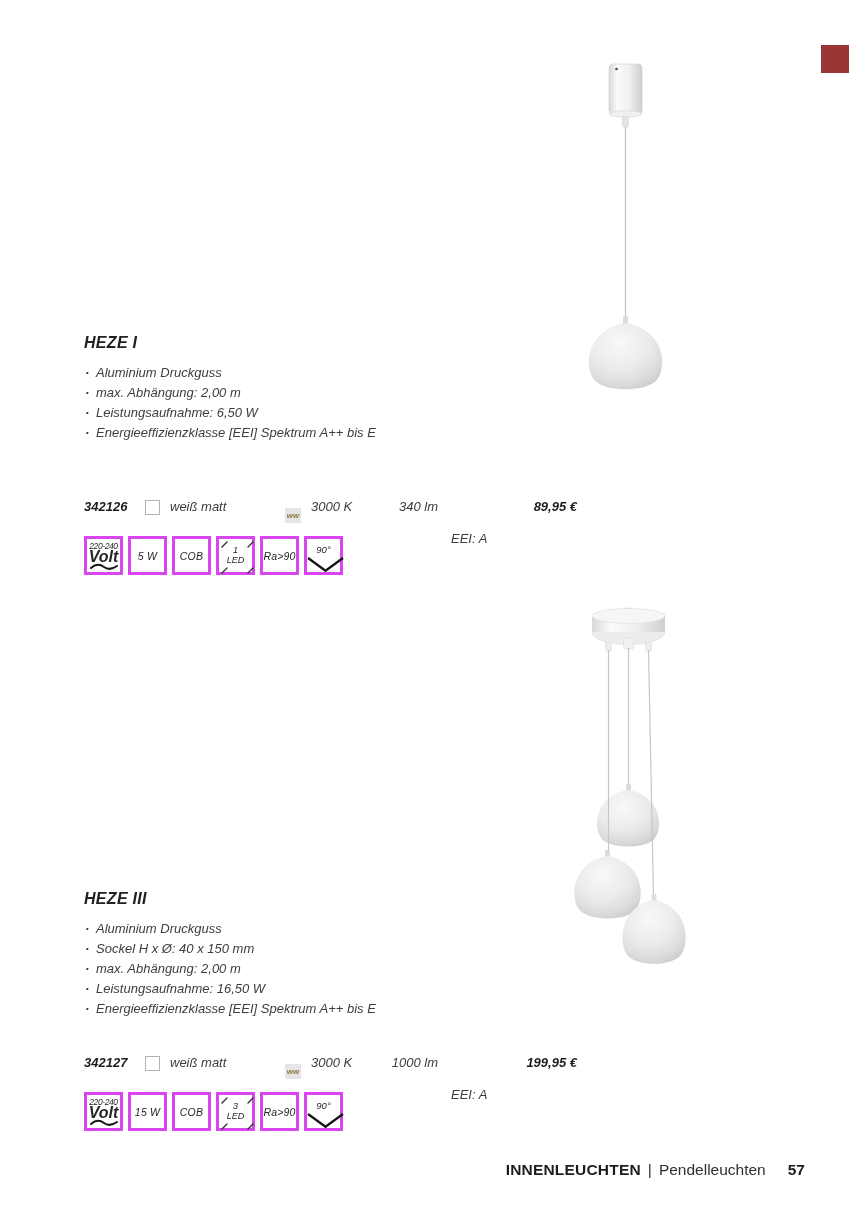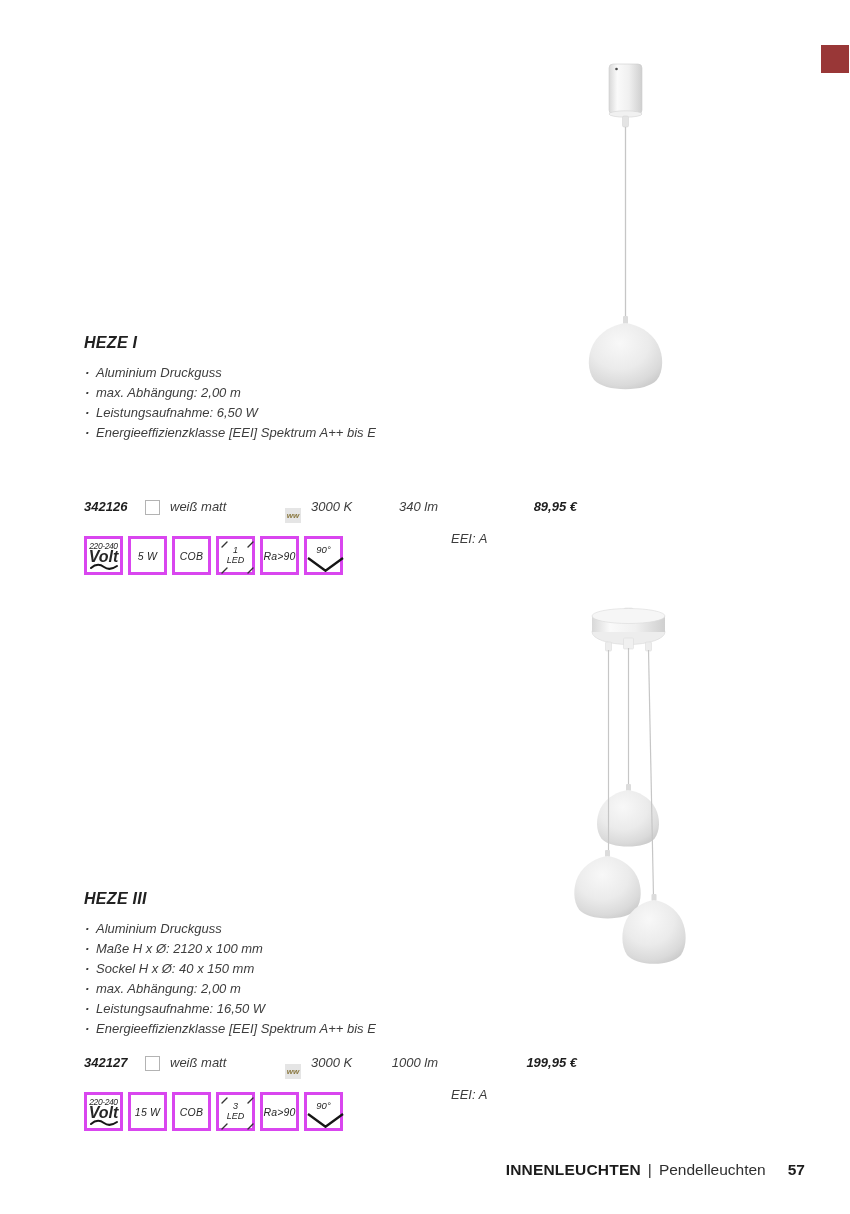--- a/index.html
+++ b/index.html
@@ -150,21 +150,20 @@
           <polyline points="1,1 18.5,13.8 36,1" fill="none" stroke="#161616" stroke-width="2.3"></polyline>
         </svg>
       </div>
     </div>
   </section>
 
   <section class="product" style="top:890px">
     <h2 class="product-title">HEZE III</h2>
     <ul class="specs">
       <li>Aluminium Druckguss</li>
-      <li>Maße H x Ø: 2120 x 100 mm</li>
       <li>Sockel H x Ø: 40 x 150 mm</li>
       <li>max. Abhängung: 2,00 m</li>
       <li>Leistungsaufnahme: 16,50 W</li>
       <li>Energieeffizienzklasse [EEI] Spektrum A++ bis E</li>
     </ul>
 
     <div class="article-row">
       <span class="art-no">342127</span>
       <span class="swatch"></span>
       <span class="finish">weiß matt</span>

